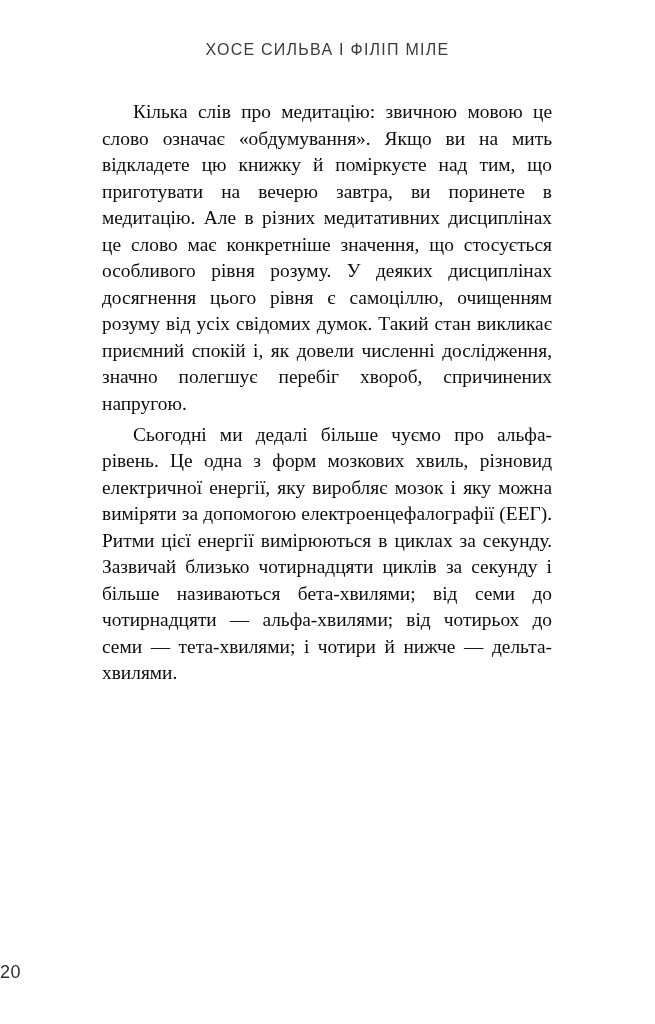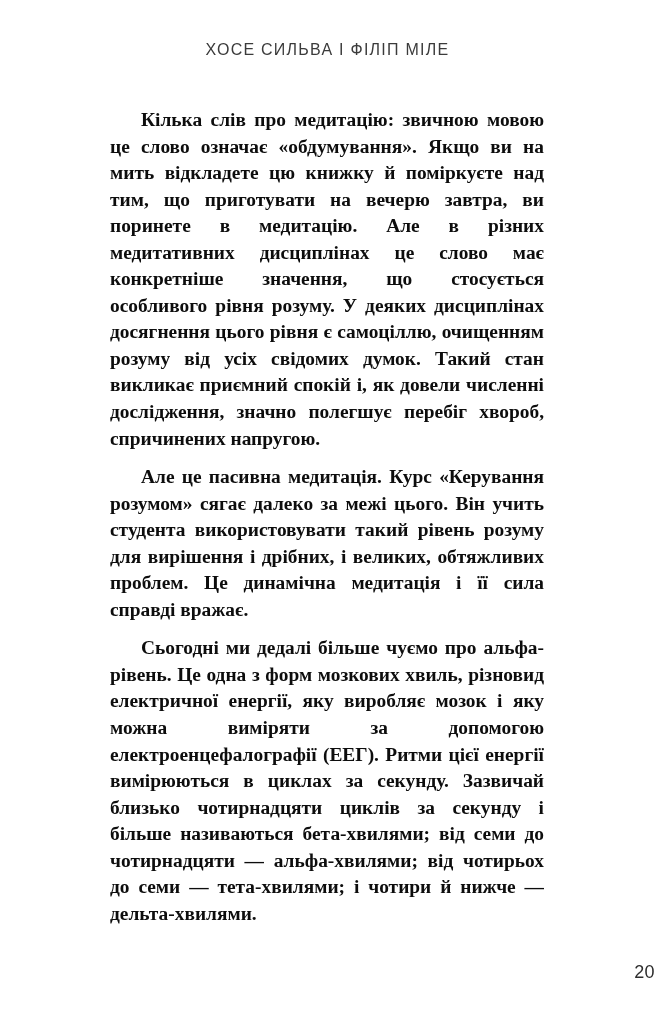--- a/index.html
+++ b/index.html
@@ -41,53 +41,51 @@
     font-size: 19.4px;
     line-height: 26.55px;
     color: #0d0d0d;
     text-align: justify;
     text-justify: inter-word;
     -webkit-hyphens: none;
     hyphens: none;
   }
 
   .text-block p {
-    margin: 12px;
+    margin: 4px;
     text-indent: 31px;
     text-align: justify;
-    font-weight: bold;
   }
 
   
   .text-block p:last-child {
     text-align: justify;
   }
 
   
   .folio {
     position: absolute;
     top: 962px;
     left: 0;
     width: 655px;
-    text-align: right;
+    text-align: left;
     font-family: "Liberation Sans", sans-serif;
     font-size: 18px;
     color: #ararar;
     color: #2e2e2e;
     letter-spacing: 0.4px;
   }
 </style>
 </head>
 <body>
 
 <div class="page">
 
   <div class="running-head">ХОСЕ СИЛЬВА І ФІЛІП МІЛЕ</div>
 
   <div class="text-block">
     <p>Кілька слів про медитацію: звичною мовою це слово означає «обдумування». Якщо ви на мить відкладете цю книжку й поміркуєте над тим, що приготувати на вечерю завтра, ви поринете в медитацію. Але в різних медитативних дисциплінах це слово має конкретніше значення, що стосується особливого рівня розуму. У деяких дисциплінах досягнення цього рівня є самоціллю, очищенням розуму від усіх свідомих думок. Такий стан викликає приємний спокій і, як довели численні дослідження, значно полегшує перебіг хвороб, спричинених напругою.</p>
-    <p>Але це пасивна медитація. Курс «Керування розумом» сягає далеко за межі цього. Він учить студента використовувати такий рівень розуму для вирішення і дрібних, і великих, обтяжливих проблем. Це динамічна медитація і її сила справді вражає.</p>
     <p>Сьогодні ми дедалі більше чуємо про альфа-рівень. Це одна з форм мозкових хвиль, різновид електричної енергії, яку виробляє мозок і яку можна виміряти за допомогою електроенцефалографії (ЕЕГ). Ритми цієї енергії вимірюються в циклах за секунду. Зазвичай близько чотирнадцяти циклів за секунду і більше називаються бета-хвилями; від семи до чотирнадцяти — альфа-хвилями; від чотирьох до семи — тета-хвилями; і чотири й нижче — дельта-хвилями.</p>
   </div>
 
   <div class="folio">20</div>
 
 </div>
 
 </body></html>

